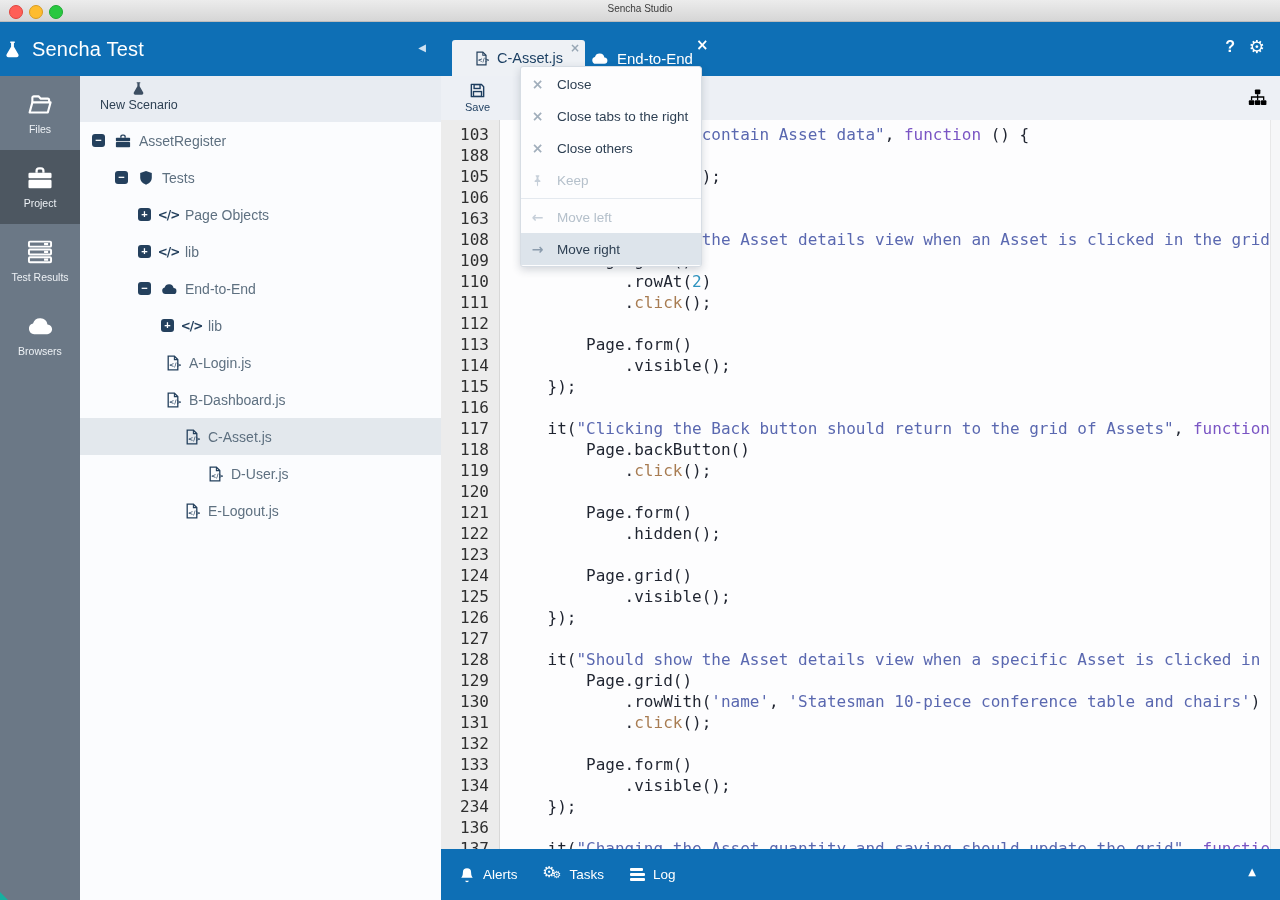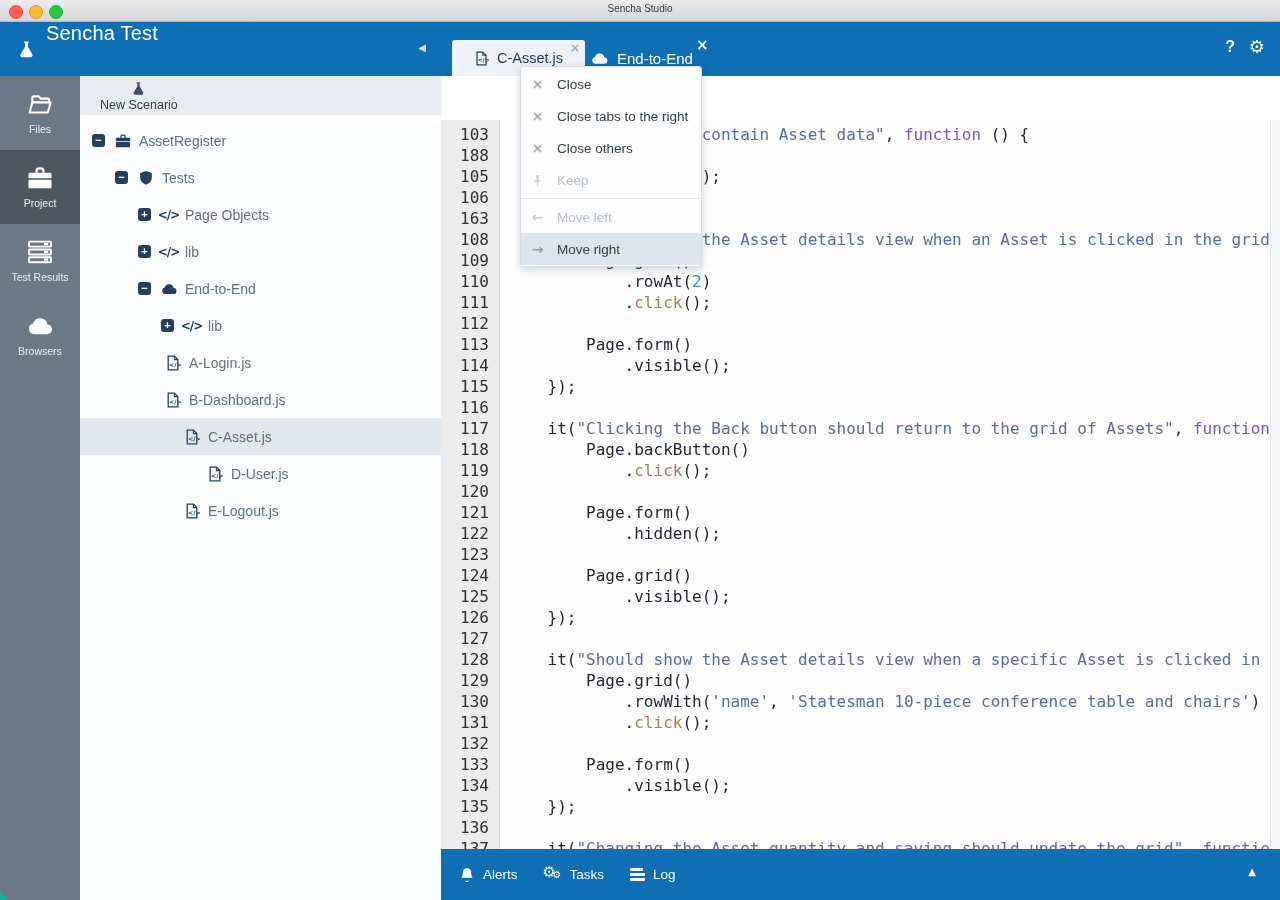--- a/index.html
+++ b/index.html
@@ -11,22 +11,22 @@
   .titlebar{position:absolute;left:0;top:0;width:1280px;height:22px;
             background:linear-gradient(#ececec,#d6d6d6);border-bottom:1px solid #bcbcbc;box-sizing:border-box;}
   .tl{position:absolute;top:5px;width:12px;height:12px;border-radius:50%;}
   .tl.red{left:9px;background:#ff5f57;border:0.5px solid #e0443e;}
   .tl.yellow{left:29px;background:#febc2e;border:0.5px solid #d89c22;}
   .tl.green{left:49px;background:#28c840;border:0.5px solid #1eaa33;}
   .win-title{position:absolute;left:0;right:0;top:3px;text-align:center;font-size:10px;color:#3c3c3c;}
 
   
   .blue{background:#0e6fb5;}
-  .brand{position:absolute;left:0;top:22px;width:441px;height:54px;display:flex;
-         padding-left:17px;box-sizing:border-box;color:#fff;}
+  .brand{position:absolute;left:0;top:22px;width:441px;height:54px;display:flex;align-items:center;
+         padding-left:3px;box-sizing:border-box;color:#fff;}
   .brand .ic svg{width:19px;height:19px;}
   .brand-title{font-size:20px;margin-left:10px;font-weight:400;letter-spacing:.2px;}
   .collapse{position:absolute;right:15px;top:20px;font-size:10px;color:#cfe2f2;cursor:pointer;}
   .hdr-div{position:absolute;left:441px;top:22px;width:2px;height:54px;background:rgba(255,255,255,.28);}
 
   
   .tabbar{position:absolute;left:441px;top:22px;width:839px;height:54px;}
   .tab{position:absolute;bottom:0;height:36px;display:flex;align-items:center;}
   .tab.active{left:11px;width:133px;background:#eef1f5;border-radius:3px 3px 0 0;justify-content:center;gap:8px;}
   .tab.active .tab-label{color:#1d4164;font-size:14.5px;}
@@ -44,21 +44,21 @@
 
   
   .rail{position:absolute;left:0;top:76px;width:80px;bottom:0;background:#6b7886;}
   .rail-item{height:74px;display:flex;flex-direction:column;align-items:center;justify-content:center;gap:6px;
              color:#fff;cursor:pointer;}
   .rail-item.sel{background:#4d5761;}
   .rail-item .ic svg{width:26px;height:26px;}
   .rail-label{font-size:10.5px;color:#edf1f5;}
 
   
-  .tree-toolbar{position:absolute;left:80px;top:76px;width:361px;height:39px;background:#e8ecf2;}
+  .tree-toolbar{position:absolute;left:80px;top:76px;width:361px;height:46px;background:#e8ecf2;}
   .newscenario{position:absolute;left:14px;top:3px;display:flex;flex-direction:column;align-items:center;gap:2px;
                color:#2e4154;cursor:pointer;padding:2px 6px;}
   .newscenario .ic svg{width:15px;height:15px;}
   .newscenario-label{font-size:12.5px;}
   .tree{position:absolute;left:80px;top:122px;width:361px;bottom:0;background:#fbfcfe;}
   .tree-row{height:37px;display:flex;align-items:center;cursor:pointer;}
   .tree-row.sel{background:#e3e8ed;}
   .exp{width:13px;height:13px;border-radius:3px;background:#24405d;color:#fff;flex:0 0 13px;
        display:flex;align-items:center;justify-content:center;font-size:11px;font-weight:700;line-height:13px;margin-right:8px;}
   .exp-spacer{flex:0 0 21px;}
@@ -323,20 +323,41 @@
           <svg viewBox="0 0 16 16">
             <path d="M3.2 1.2h6.2l3.4 3.4v10.2H3.2z" fill="none" stroke="currentColor" stroke-width="1.3"></path>
             <path d="M9.4 1.2v3.4h3.4" fill="none" stroke="currentColor" stroke-width="1.1"></path>
             <text x="4" y="11.6" font-size="6.2" font-weight="bold" fill="currentColor" font-family="DejaVu Sans,sans-serif">&lt;/&gt;</text>
           </svg>
         </span>
         <span class="tree-label">E-Logout.js</span>
       </div>
     </div>
 
+  <div class="toolbar">
+    <div class="save-btn">
+      <span class="ic">
+          <svg viewBox="0 0 16 16" fill="none" stroke="currentColor" stroke-width="1.3">
+            <path d="M2.2 2.2h9.3l2.3 2.3v9.3H2.2z" stroke-linejoin="round"></path>
+            <rect x="4.8" y="2.5" width="5.6" height="3.6"></rect>
+            <rect x="4.2" y="9" width="7.6" height="4.5"></rect>
+          </svg>
+        </span>
+      <span class="save-label">Save</span>
+    </div>
+    <span class="sitemap-btn ic">
+        <svg viewBox="0 0 16 16">
+          <rect x="5.8" y="1.2" width="4.6" height="4" rx="0.7" fill="currentColor"></rect>
+          <rect x="0.7" y="10.4" width="4.6" height="4" rx="0.7" fill="currentColor"></rect>
+          <rect x="5.8" y="10.4" width="4.6" height="4" rx="0.7" fill="currentColor"></rect>
+          <rect x="10.9" y="10.4" width="4.6" height="4" rx="0.7" fill="currentColor"></rect>
+          <path d="M8.1 5.2v2.4M3 10.4V7.6h10.2v2.8M8.1 7.6v2.8" fill="none" stroke="currentColor" stroke-width="1.1"></path>
+        </svg>
+      </span>
+  </div>
 
   <div class="editor">
     <div class="gutter" id="gutter">
         <div class="codeline">103</div>
         <div class="codeline">188</div>
         <div class="codeline">105</div>
         <div class="codeline">106</div>
         <div class="codeline">163</div>
         <div class="codeline">108</div>
         <div class="codeline">109</div>
@@ -358,21 +379,21 @@
         <div class="codeline">125</div>
         <div class="codeline">126</div>
         <div class="codeline">127</div>
         <div class="codeline">128</div>
         <div class="codeline">129</div>
         <div class="codeline">130</div>
         <div class="codeline">131</div>
         <div class="codeline">132</div>
         <div class="codeline">133</div>
         <div class="codeline">134</div>
-        <div class="codeline">135</div>
+        <div class="codeline">234</div>
         <div class="codeline">136</div>
         <div class="codeline">137</div>
       </div>
     <div class="codecol" id="code"><div class="codeline"><span class="">    it(</span><span class="tk-s">"Grid should contain Asset data"</span><span class="">, </span><span class="tk-k">function</span><span class=""> () {</span></div><div class="codeline"><span class="">        Page.grid()</span></div><div class="codeline"><span class="">            .count(</span><span class="tk-n">5</span><span class="">);</span></div><div class="codeline"><span class="">    });</span></div><div class="codeline"></div><div class="codeline"><span class="">    it(</span><span class="tk-s">"Should show the Asset details view when an Asset is clicked in the grid"</span></div><div class="codeline"><span class="">        Page.grid()</span></div><div class="codeline"><span class="">            .rowAt(</span><span class="tk-n">2</span><span class="">)</span></div><div class="codeline"><span class="">            .</span><span class="tk-p">click</span><span class="">();</span></div><div class="codeline"></div><div class="codeline"><span class="">        Page.form()</span></div><div class="codeline"><span class="">            .visible();</span></div><div class="codeline"><span class="">    });</span></div><div class="codeline"></div><div class="codeline"><span class="">    it(</span><span class="tk-s">"Clicking the Back button should return to the grid of Assets"</span><span class="">, </span><span class="tk-k">function</span><span class=""> () {</span></div><div class="codeline"><span class="">        Page.backButton()</span></div><div class="codeline"><span class="">            .</span><span class="tk-p">click</span><span class="">();</span></div><div class="codeline"></div><div class="codeline"><span class="">        Page.form()</span></div><div class="codeline"><span class="">            .hidden();</span></div><div class="codeline"></div><div class="codeline"><span class="">        Page.grid()</span></div><div class="codeline"><span class="">            .visible();</span></div><div class="codeline"><span class="">    });</span></div><div class="codeline"></div><div class="codeline"><span class="">    it(</span><span class="tk-s">"Should show the Asset details view when a specific Asset is clicked in the grid"</span></div><div class="codeline"><span class="">        Page.grid()</span></div><div class="codeline"><span class="">            .rowWith(</span><span class="tk-s">'name'</span><span class="">, </span><span class="tk-s">'Statesman 10-piece conference table and chairs'</span><span class="">)</span></div><div class="codeline"><span class="">            .</span><span class="tk-p">click</span><span class="">();</span></div><div class="codeline"></div><div class="codeline"><span class="">        Page.form()</span></div><div class="codeline"><span class="">            .visible();</span></div><div class="codeline"><span class="">    });</span></div><div class="codeline"></div><div class="codeline"><span class="">    it(</span><span class="tk-s">"Changing the Asset quantity and saving should update the grid"</span><span class="">, </span><span class="tk-k">function</span></div></div>
     <div class="scrolltrack"></div>
   </div>
 
   <div class="bottombar">
     <div class="bitem">
       <span class="ic">

